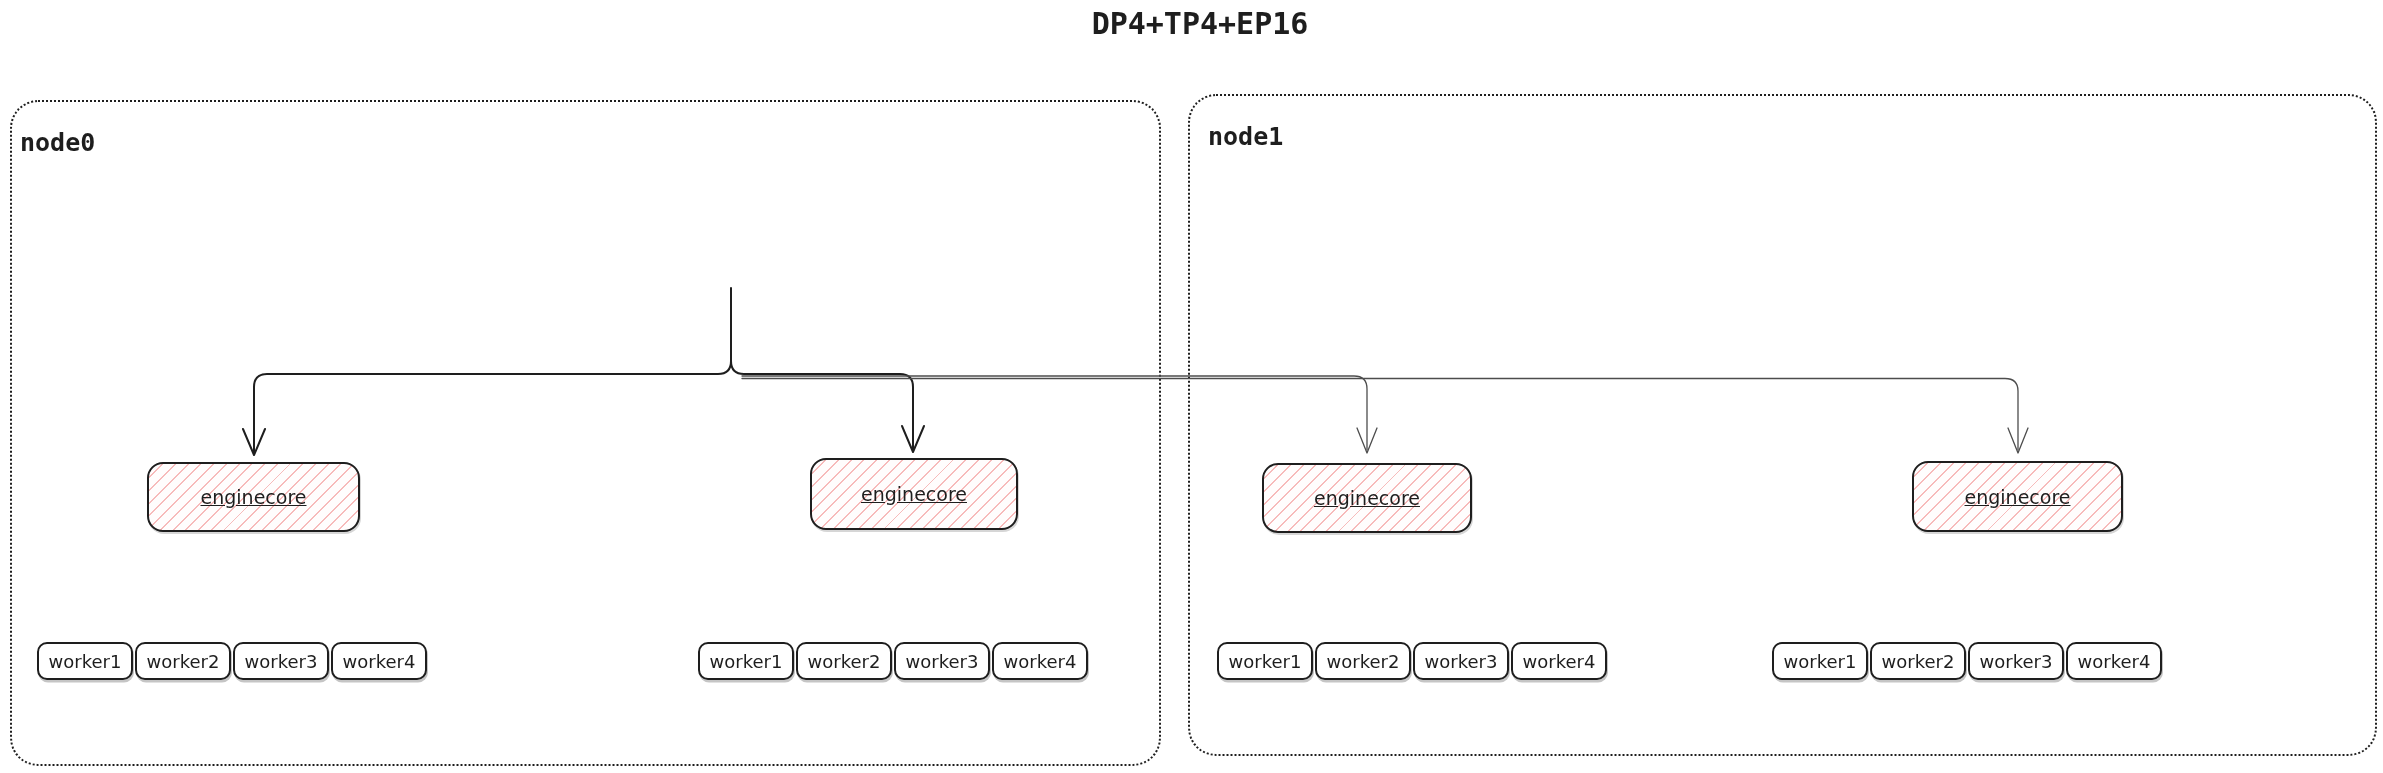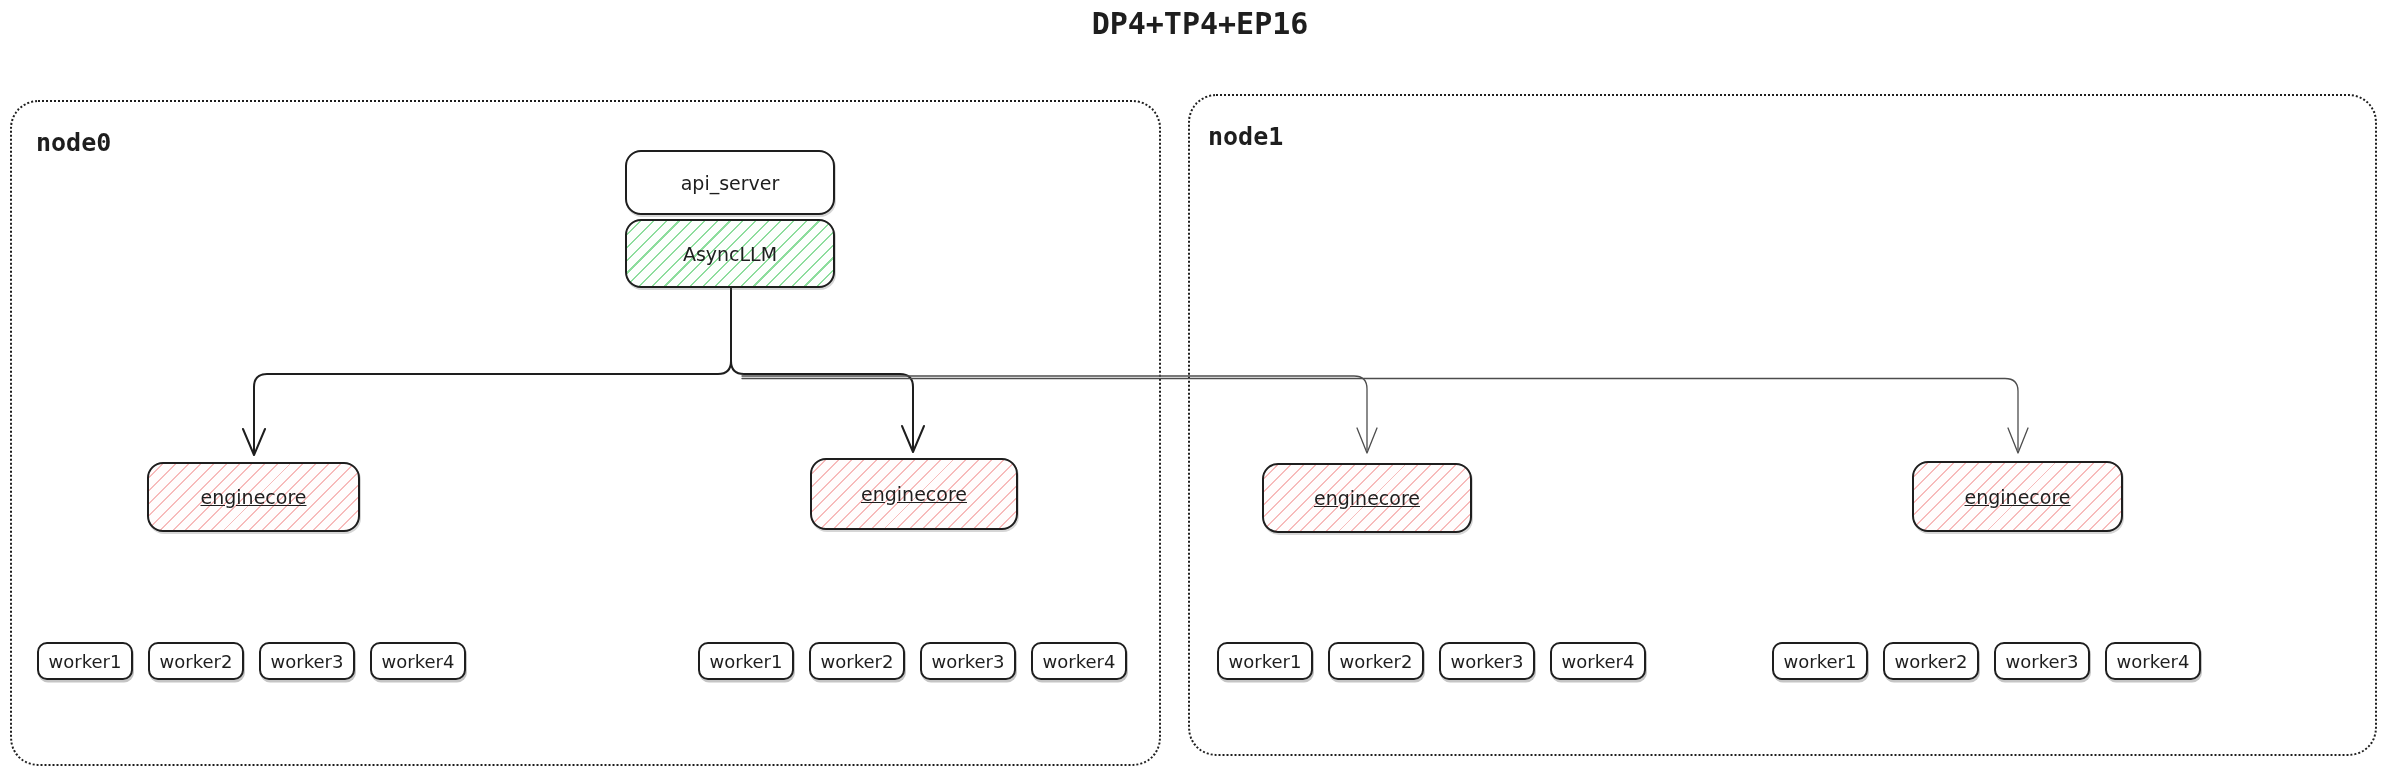--- a/index.html
+++ b/index.html
@@ -12,21 +12,21 @@
     position:absolute;left:1000px;top:6px;width:400px;
     font-size:30px;letter-spacing:0px;color:#1e1e1e;
   }
   .node{
     position:absolute;border:2.5px dotted #1e1e1e;border-radius:28px;
     background:transparent;z-index:1;
   }
   .node-label{position:absolute;font-size:25px;color:#1e1e1e;}
   #node0{left:10px;top:100px;width:1147px;height:662px;}
   #node1{left:1188px;top:94px;width:1185px;height:658px;}
-  #node0 .node-label{left:24px;top:26px;}
+  #node0 .node-label{left:8px;top:26px;}
   #node1 .node-label{left:18px;top:26px;}
   .box{
     position:absolute;box-sizing:border-box;border:2px solid #1e1e1e;border-radius:16px;
     display:flex;align-items:center;justify-content:center;
     background:#ffffff;z-index:3;font-size:19px;color:#1e1e1e;
     box-shadow:1px 2px 0 rgba(90,90,90,.25);
   }
   .hatch-green{
     background:
       repeating-linear-gradient(135deg, rgba(122,215,140,.85) 0 1.6px, transparent 1.6px 9px),
@@ -38,21 +38,21 @@
       #fffdfd;
     text-decoration: underline;
   }
   #api-server{left:625px;top:150px;width:210px;height:65px;}
   #async-llm{left:625px;top:219px;width:210px;height:69px;}
   #ec1{left:147px;top:462px;width:213px;height:70px;}
   #ec2{left:810px;top:458px;width:208px;height:72px;}
   #ec3{left:1262px;top:463px;width:210px;height:70px;}
   #ec4{left:1912px;top:461px;width:211px;height:71px;}
   .worker-row{
-    position:absolute;display:flex;gap:15px;z-index:3;
+    position:absolute;display:flex;gap:2px;z-index:3;
   }
   #wg1{left:37px;top:642px;}
   #wg2{left:698px;top:642px;}
   #wg3{left:1217px;top:642px;}
   #wg4{left:1772px;top:642px;}
   .worker{
     box-sizing:border-box;width:96px;height:38px;border:2px solid #1e1e1e;border-radius:10px;
     background:#ffffff;display:flex;align-items:center;justify-content:center;
     font-size:18px;color:#1e1e1e;box-shadow:1px 2.5px 0 rgba(90,90,90,.35);
   }
@@ -83,26 +83,20 @@
     </g>
 
     <g stroke="#4d4d4d" stroke-width="1.3" fill="none" stroke-linecap="round" stroke-linejoin="round">
       <path d="M742 376 L1354 376 Q1367 376 1367 389 L1367 450"></path>
       <path d="M1357 428 L1367 453 L1377 428"></path>
       <path d="M742 378.5 L2005 378.5 Q2018 378.5 2018 391 L2018 450"></path>
       <path d="M2008 428 L2018 453 L2028 428"></path>
     </g>
   </svg>
 
-  <div class="box" id="api-server">
-    <span>api_server</span>
-  </div>
-  <div class="box hatch-green" id="async-llm">
-    <span>AsyncLLM</span>
-  </div>
 
   <div class="box hatch-red" id="ec1">
     <span>enginecore</span>
   </div>
   <div class="box hatch-red" id="ec2">
     <span>enginecore</span>
   </div>
   <div class="box hatch-red" id="ec3">
     <span>enginecore</span>
   </div>

